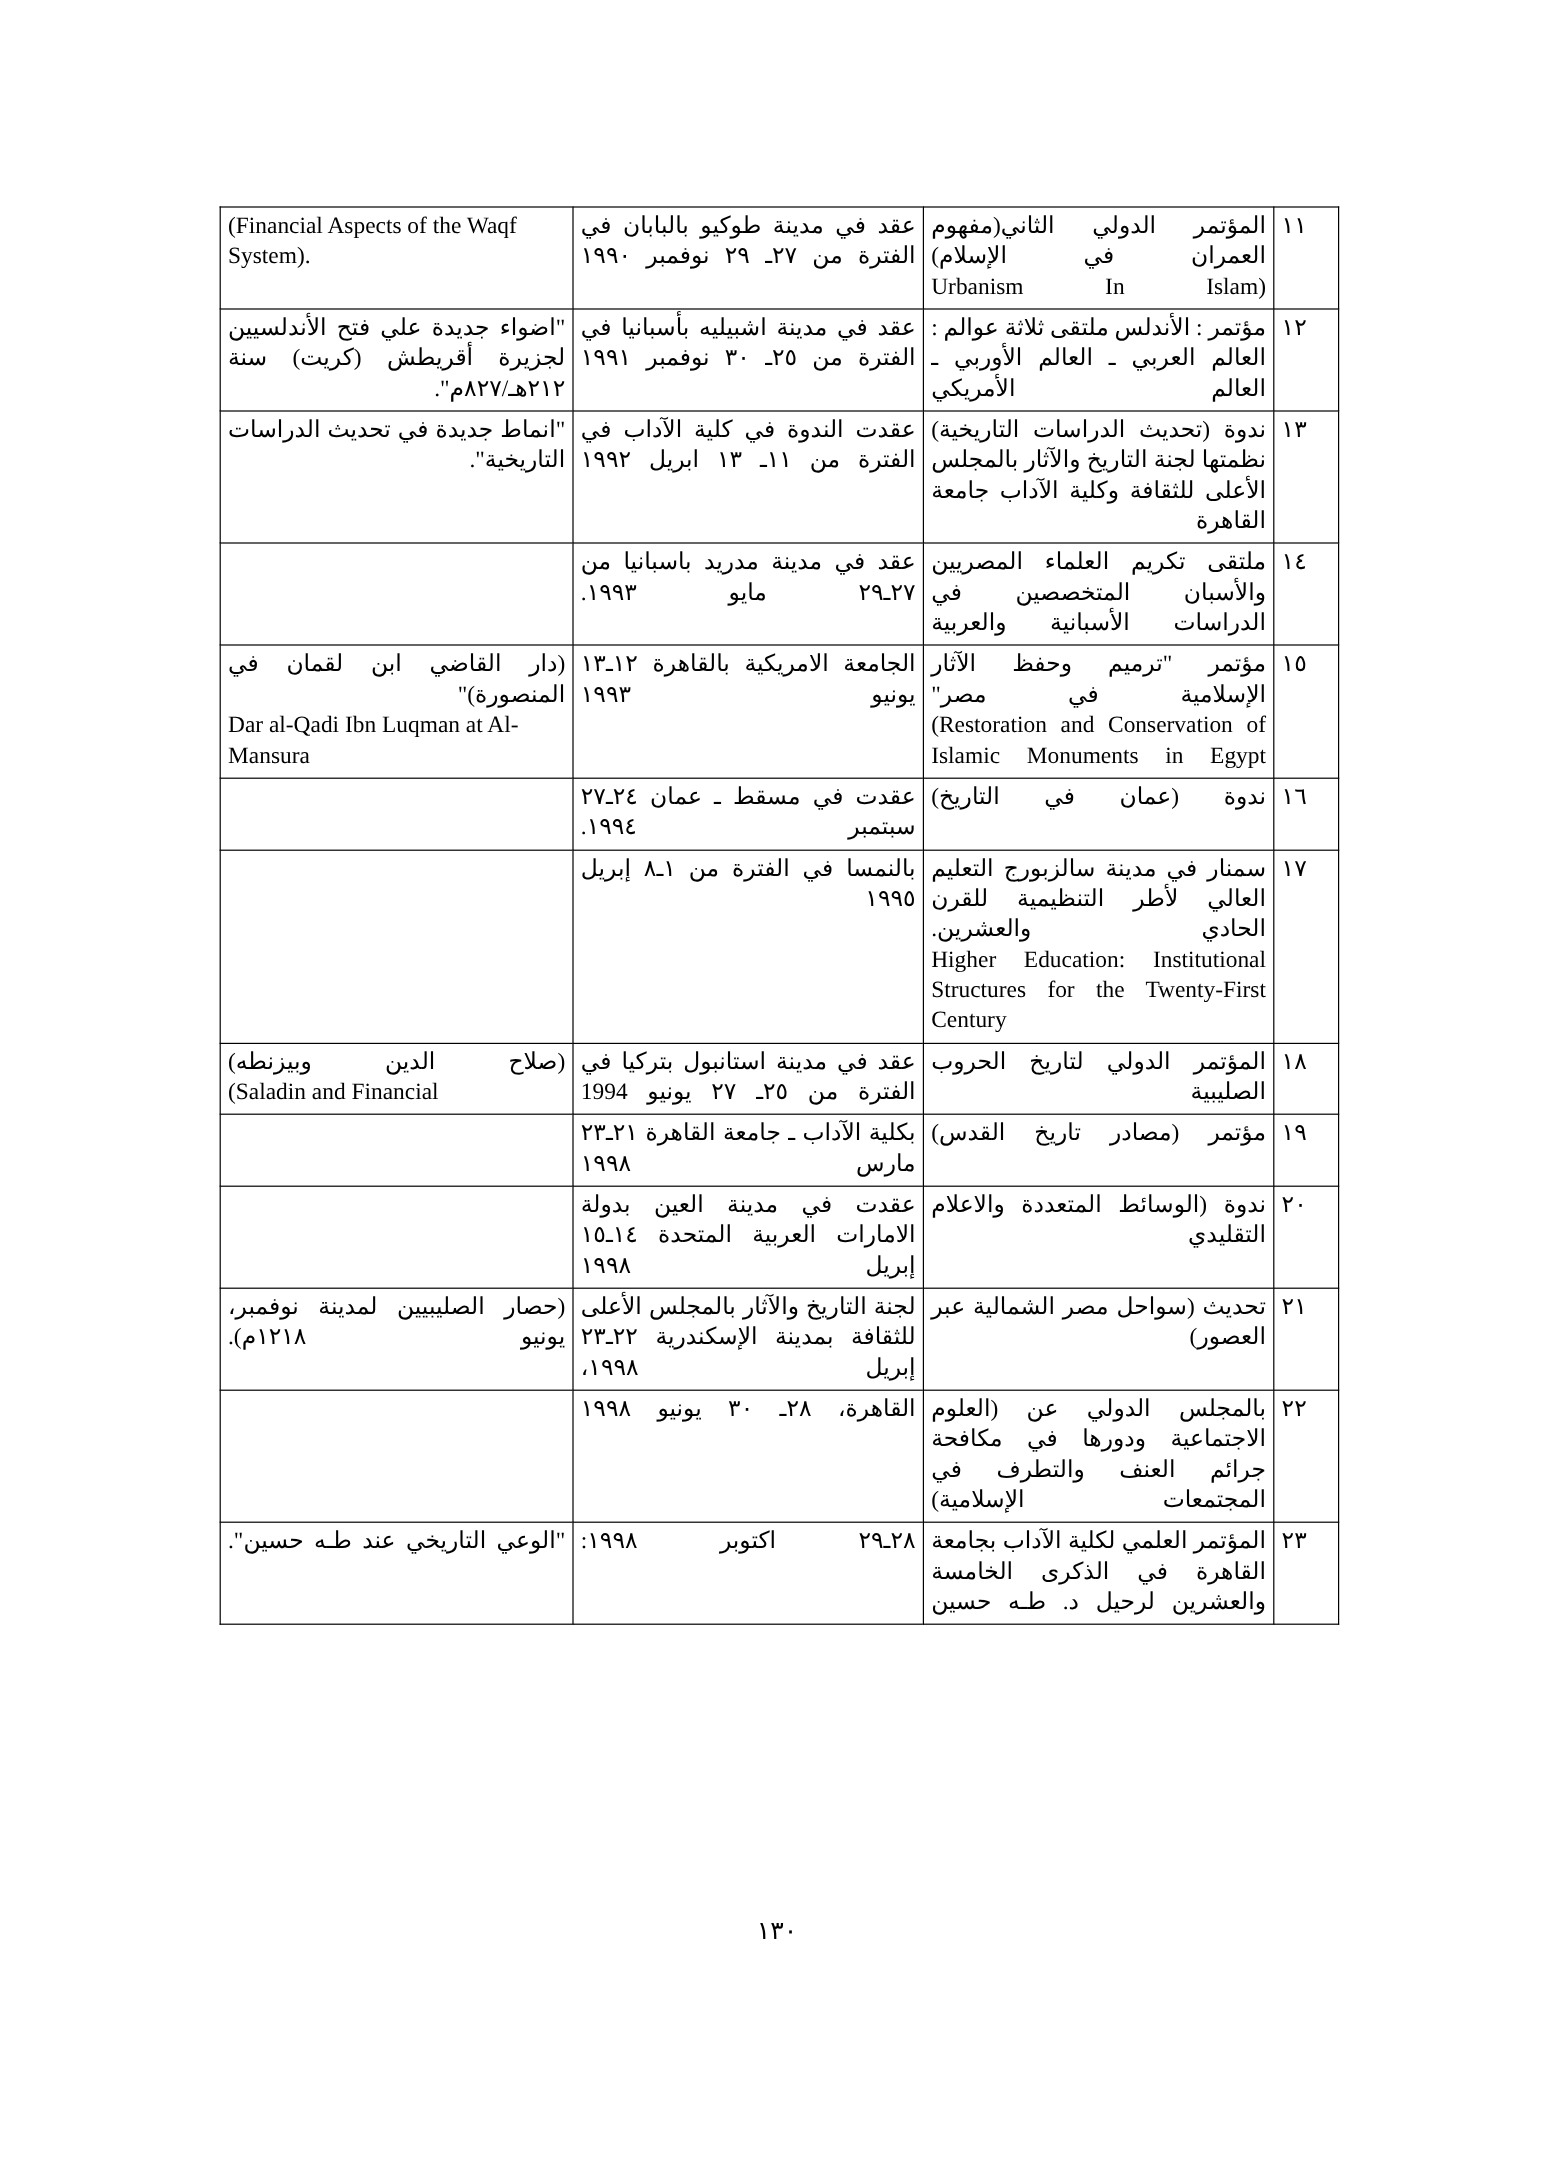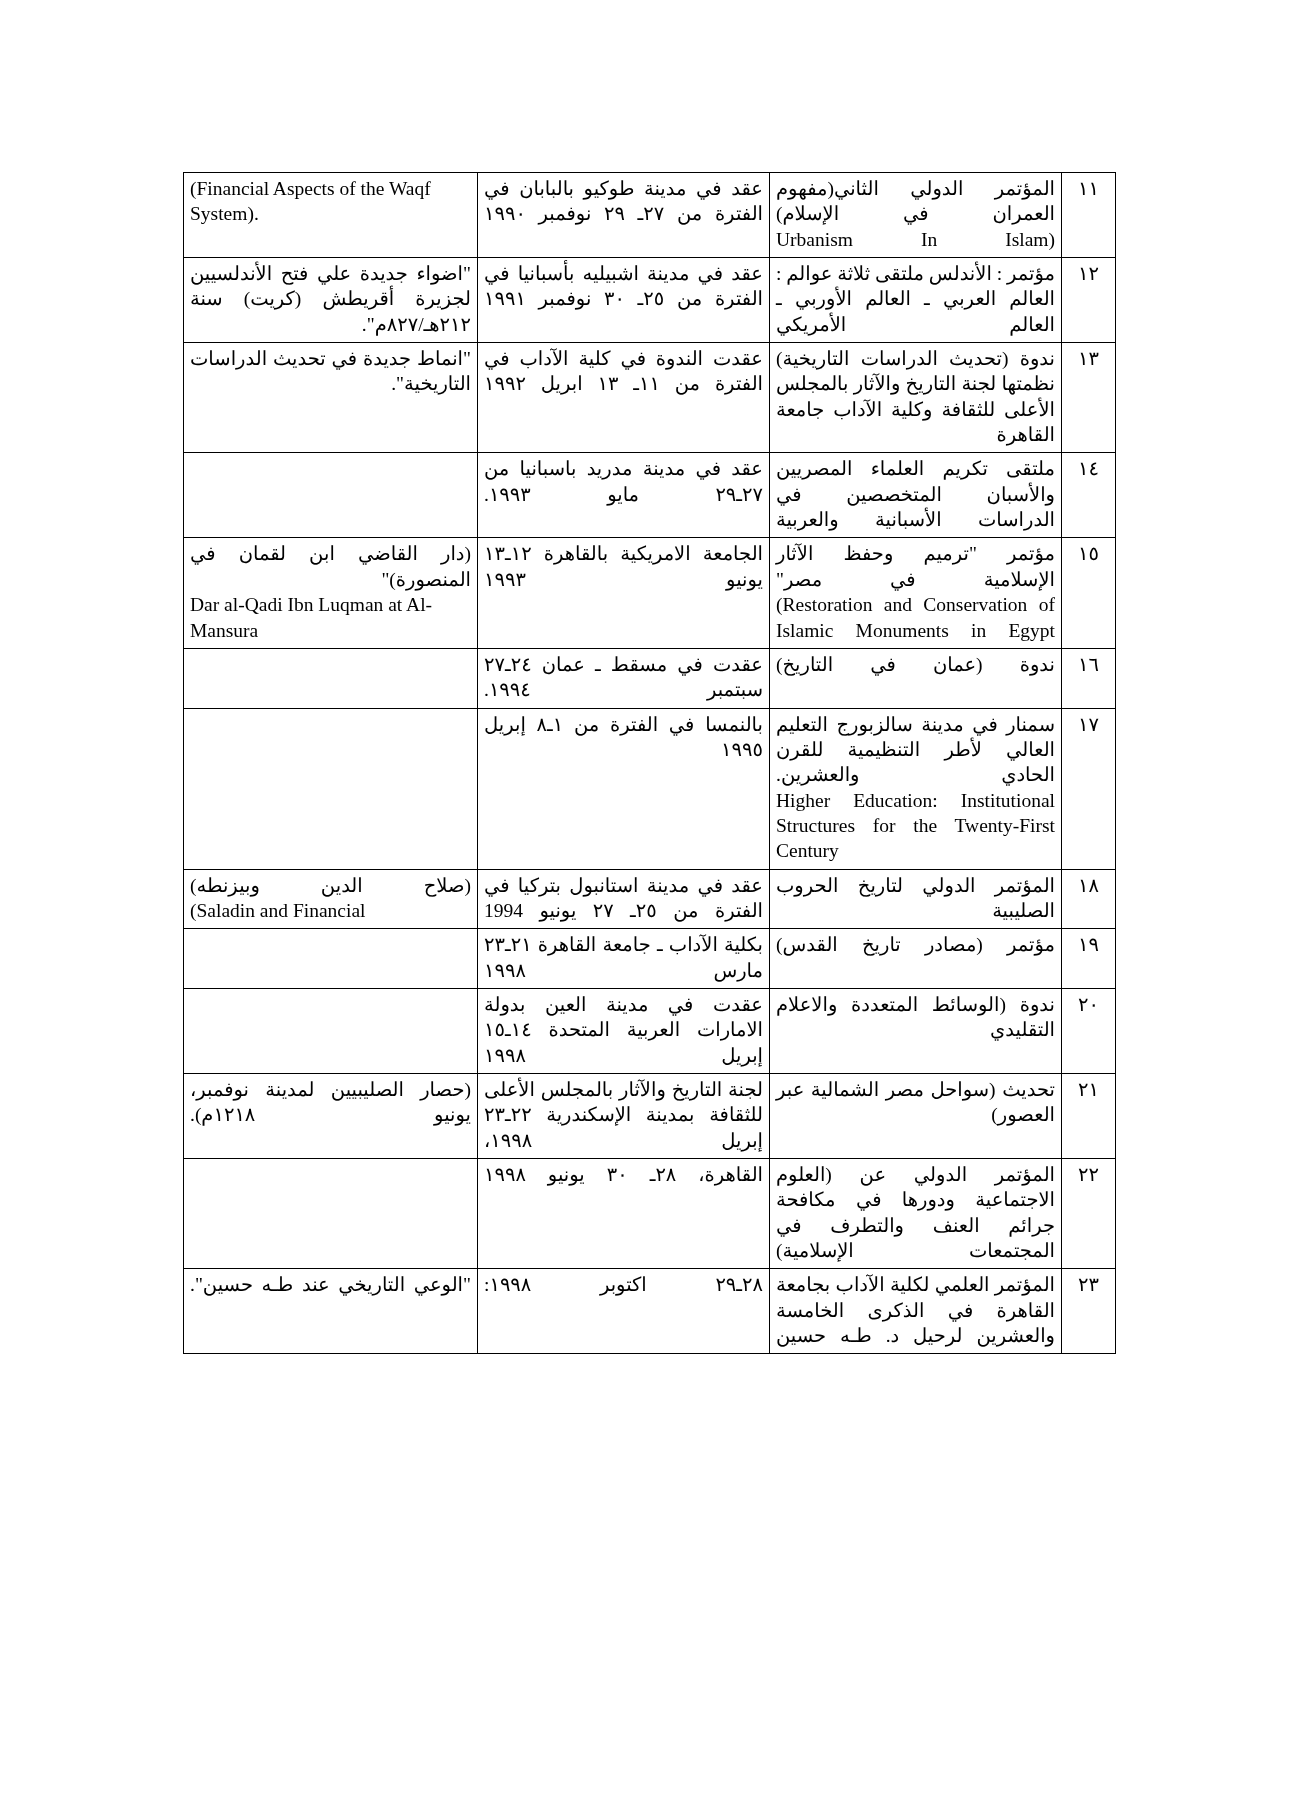--- a/index.html
+++ b/index.html
@@ -40,21 +40,21 @@
     font-size: 19.5px;
     line-height: 1.30;
     font-family: "Liberation Serif", "DejaVu Serif", serif;
   }
   col.c-num { width: 54px; }
   col.c-name { width: 292px; }
   col.c-place { width: 292px; }
   col.c-note { width: 294px; }
 
   td.num {
-    text-align: center;
+    text-align: left;
     font-size: 20px;
     padding-top: 4px;
   }
   td.name {
     text-align: justify;
     text-align-last: justify;
   }
   td.place {
     text-align: justify;
     text-align-last: justify;
@@ -194,30 +194,31 @@
 
         <tr>
           <td class="num">٢١</td>
           <td class="name">تحديث (سواحل مصر الشمالية عبر العصور)</td>
           <td class="place">لجنة التاريخ والآثار بالمجلس الأعلى للثقافة بمدينة الإسكندرية ٢٢ـ٢٣ إبريل ١٩٩٨،</td>
           <td class="note">(حصار الصليبيين لمدينة نوفمبر، يونيو ١٢١٨م).</td>
         </tr>
 
         <tr>
           <td class="num">٢٢</td>
-          <td class="name">المؤتمر الدولي عن (العلوم الاجتماعية ودورها في مكافحة جرائم العنف والتطرف في المجتمعات الإسلامية)</td>
+          <td class="name">بالمجلس الدولي عن (العلوم الاجتماعية ودورها في مكافحة جرائم العنف والتطرف في المجتمعات الإسلامية)</td>
           <td class="place">القاهرة، ٢٨ـ ٣٠ يونيو ١٩٩٨</td>
           <td class="note empty"></td>
         </tr>
 
         <tr>
           <td class="num">٢٣</td>
           <td class="name">المؤتمر العلمي لكلية الآداب بجامعة القاهرة في الذكرى الخامسة والعشرين لرحيل د. طـه حسين</td>
           <td class="place">٢٨ـ٢٩ اكتوبر ١٩٩٨:</td>
           <td class="note">"الوعي التاريخي عند طـه حسين".</td>
         </tr>
 
       </tbody>
     </table>
   </div>
 
+  <div class="page-number">١٣٠</div>
 
 </div>
 
 </body></html>

